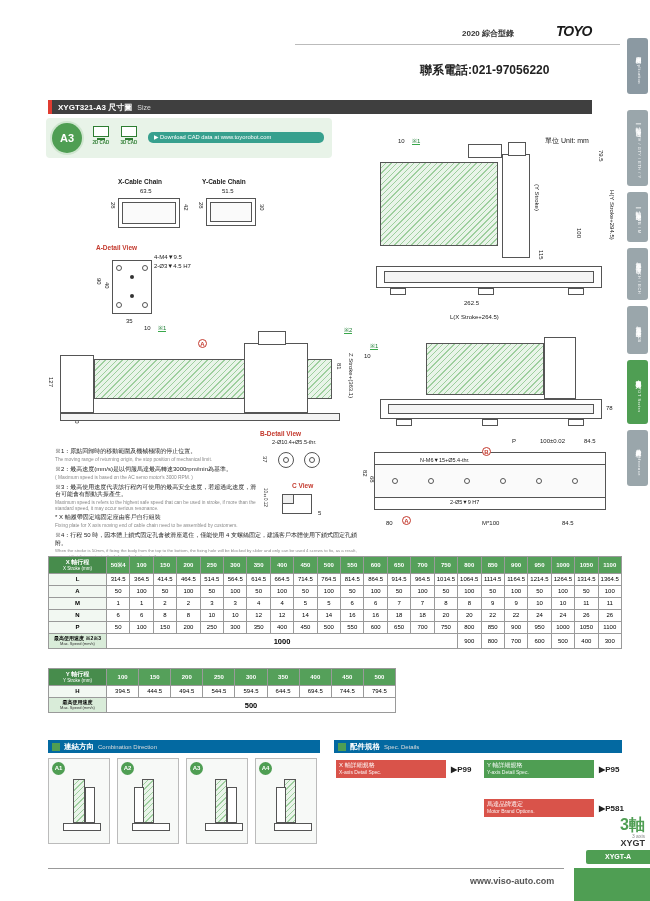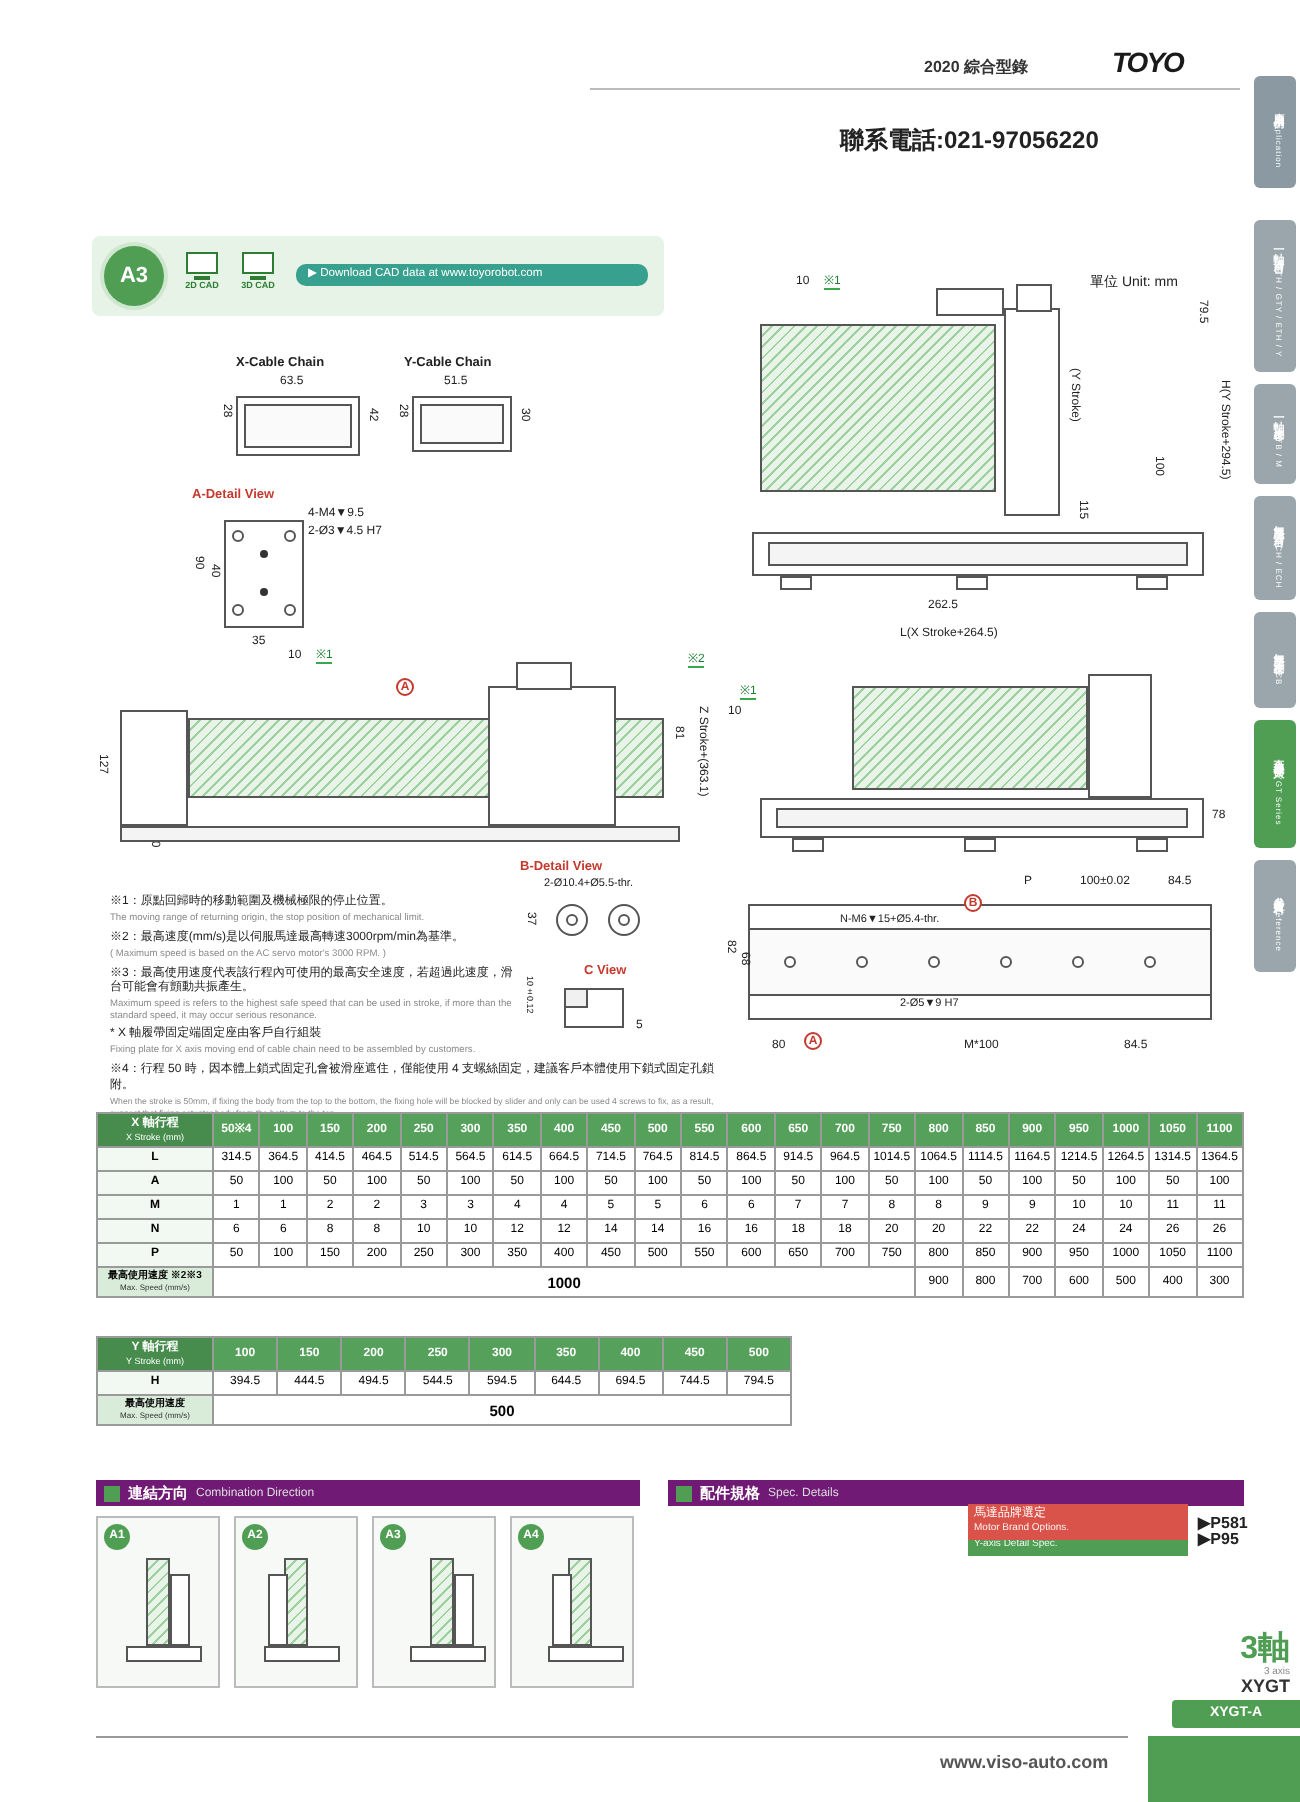--- a/index.html
+++ b/index.html
@@ -45,21 +45,21 @@
 .dtable thead th{background:#55a05a;color:#fff;font-weight:bold;line-height:1.15;height:17px;}
 .dtable th.tt{background:#478c4c;width:58px;}
 .tsub{font-size:4.5px;font-weight:normal;}
 .dtable td.rl{font-weight:bold;background:#f2f8f2;}
 .dtable td.sl{background:#d9ecd9;font-weight:bold;font-size:5px;line-height:1.15;height:15px;}
 .tsub2{font-size:4px;font-weight:normal;color:#333;}
 .dtable td.merged{font-size:7.5px;font-weight:bold;}
 #xtable{left:48px;top:556px;width:574px;}
 #ytable{left:48px;top:668px;width:348px;}
 
-.secbar{position:absolute;height:13px;background:#701a75;color:#fff;display:flex;align-items:center;gap:4px;padding:0 4px;}
+.secbar{position:absolute;height:13px;background:#0369a1;color:#fff;display:flex;align-items:center;gap:4px;padding:0 4px;}
 .hsq{width:8px;height:8px;background:#4f9e53;flex:0 0 auto;}
 .secbar .s1{font-size:7.5px;font-weight:bold;}
 .secbar .s2{font-size:6px;color:#ddd;}
 
 .combo{position:absolute;top:758px;width:62px;height:86px;border:1px solid #bbb;background:#f7f9f7;}
 .combo .cc{position:absolute;left:3px;top:3px;width:13px;height:13px;border-radius:50%;background:#4f9e53;color:#fff;font-size:6px;font-weight:bold;text-align:center;line-height:13px;}
 
 .spec-item{position:absolute;display:flex;align-items:center;gap:5px;cursor:pointer;}
 .spec-pill{width:110px;height:18px;color:#fff;font-size:6px;line-height:1.2;padding:2px 3px;}
 .spec-pill .en{font-size:5px;opacity:.92;}
@@ -81,20 +81,24 @@
 </head>
 <body>
 
 <div id="page">
 
   <div id="catalog">2020 綜合型錄</div>
   <div id="brand">TOYO</div>
   <div id="toprule"></div>
   <div id="phone">聯系電話:021-97056220</div>
 
+  <div id="hbar">
+    <span class="t1">XYGT321-A3 尺寸圖</span>
+    <span class="t2">Size</span>
+  </div>
 
   <div id="cadband"></div>
   <div id="a3badge">A3</div>
   <div class="cadicon" style="left:90px;top:126px;">
     <div class="mon"></div>
     <div class="stand"></div>
     <div class="lbl">2D CAD</div>
   </div>
   <div class="cadicon" style="left:118px;top:126px;">
     <div class="mon"></div>
@@ -487,28 +491,35 @@
     <div class="box" style="left:18px;top:64px;width:38px;height:8px;"></div>
     <div class="box" style="left:40px;top:28px;width:10px;height:36px;"></div>
   </div>
   <div class="combo" style="left:255px;">
     <div class="cc">A4</div>
     <div class="hatch" style="left:28px;top:20px;width:12px;height:44px;"></div>
     <div class="box" style="left:18px;top:64px;width:38px;height:8px;"></div>
     <div class="box" style="left:20px;top:28px;width:10px;height:36px;"></div>
   </div>
 
+  <div class="spec-item" style="left:336px;top:760px;">
+    <div class="spec-pill" style="background: rgb(217, 83, 74);">
+      <div>X 軸詳細規格</div>
+      <div class="en">X-axis Detail Spec.</div>
+    </div>
+    <span class="spec-page">▶P99</span>
+  </div>
   <div class="spec-item" style="left:484px;top:760px;">
     <div class="spec-pill" style="background: rgb(79, 158, 83);">
       <div>Y 軸詳細規格</div>
       <div class="en">Y-axis Detail Spec.</div>
     </div>
     <span class="spec-page">▶P95</span>
   </div>
-  <div class="spec-item" style="left:484px;top:752px;">
+  <div class="spec-item" style="left:484px;top:799px;">
     <div class="spec-pill" style="background: rgb(217, 83, 74);">
       <div>馬達品牌選定</div>
       <div class="en">Motor Brand Options.</div>
     </div>
     <span class="spec-page">▶P581</span>
   </div>
 
   <div class="stab" style="top: 38px; height: 56px; background: rgb(139, 153, 162);">
     <span class="zh">應用例</span>
     <span class="en">Application</span>

